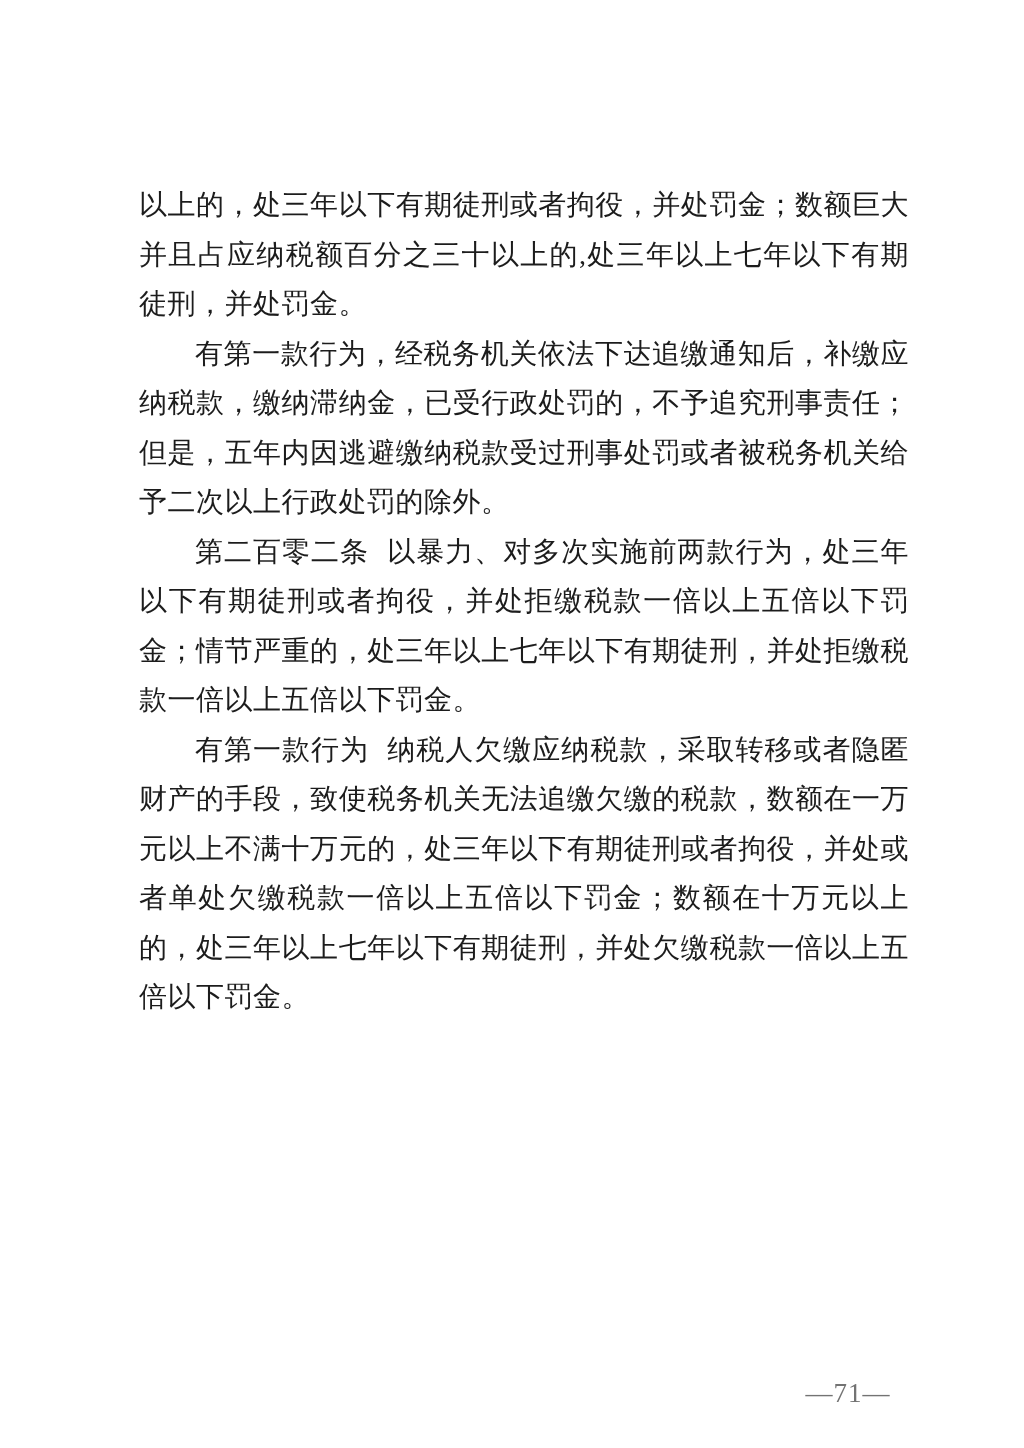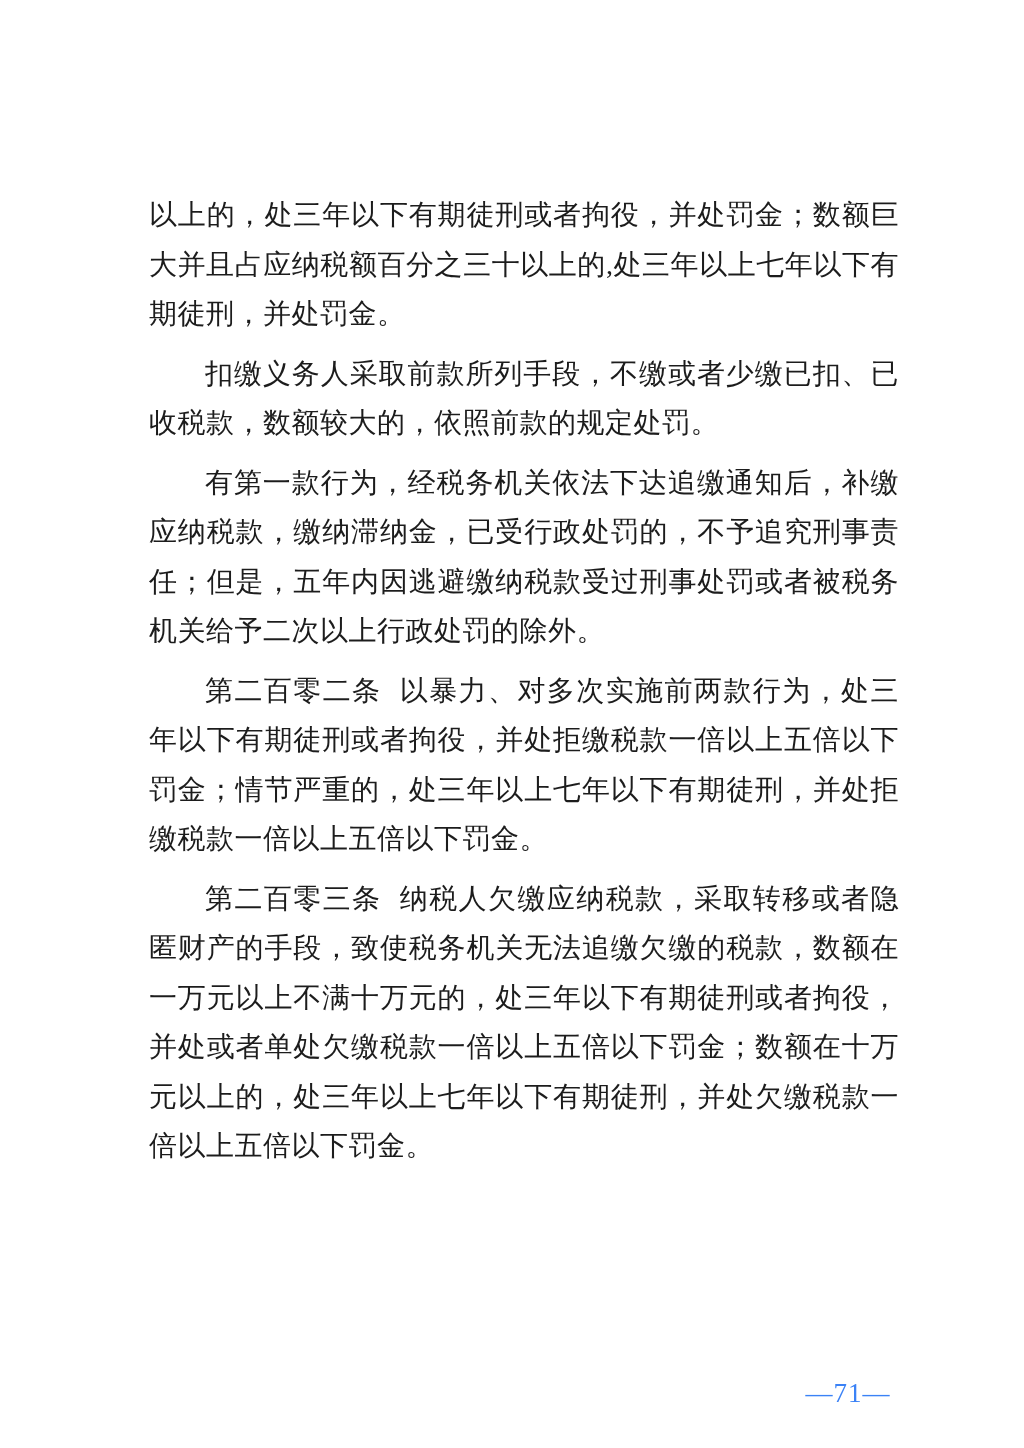--- a/index.html
+++ b/index.html
@@ -20,62 +20,61 @@
     position: absolute;
     left: 139px;
     top: 180px;
     width: 770px;
     font-size: 28px;
     line-height: 49.5px;
     text-align: justify;
     letter-spacing: 0.5px;
   }
   .text-block p {
-    margin: 10px;
+    margin: 0;
     padding: 0;
   }
   .text-block p.indent {
     text-indent: 2em;
   }
   .article-num {
     font-weight: 400;
     padding-right: 0.65em;
   }
   .page-number {
     position: absolute;
     left: 803px;
     top: 1378px;
     width: 90px;
     font-size: 27px;
     letter-spacing: 1px;
     text-align: center;
-    color: #3b82f6;
+    color: #737373;
     font-family: "Liberation Serif", "DejaVu Serif", serif;
   }
 </style>
 </head>
 <body>
 
 <div class="page">
 
   <div class="text-block">
 
     <p>以上的，处三年以下有期徒刑或者拘役，并处罚金；数额巨大并且占应纳税额百分之三十以上的,处三年以上七年以下有期徒刑，并处罚金。</p>
 
-    <p class="indent">扣缴义务人采取前款所列手段，不缴或者少缴已扣、已收税款，数额较大的，依照前款的规定处罚。</p>
 
 
     <p class="indent">有第一款行为，经税务机关依法下达追缴通知后，补缴应纳税款，缴纳滞纳金，已受行政处罚的，不予追究刑事责任；但是，五年内因逃避缴纳税款受过刑事处罚或者被税务机关给予二次以上行政处罚的除外。</p>
 
     <p class="indent">
       <span class="article-num">第二百零二条</span><span>以暴力、对多次实施前两款行为，处三年以下有期徒刑或者拘役，并处拒缴税款一倍以上五倍以下罚金；情节严重的，处三年以上七年以下有期徒刑，并处拒缴税款一倍以上五倍以下罚金。</span>
     </p>
 
     <p class="indent">
-      <span class="article-num">第二百零三条</span><span>纳税人欠缴应纳税款，采取转移或者隐匿财产的手段，致使税务机关无法追缴欠缴的税款，数额在一万元以上不满十万元的，处三年以下有期徒刑或者拘役，并处或者单处欠缴税款一倍以上五倍以下罚金；数额在十万元以上的，处三年以上七年以下有期徒刑，并处欠缴税款一倍以上五倍以下罚金。</span>
+      <span class="article-num">有第一款行为</span><span>纳税人欠缴应纳税款，采取转移或者隐匿财产的手段，致使税务机关无法追缴欠缴的税款，数额在一万元以上不满十万元的，处三年以下有期徒刑或者拘役，并处或者单处欠缴税款一倍以上五倍以下罚金；数额在十万元以上的，处三年以上七年以下有期徒刑，并处欠缴税款一倍以上五倍以下罚金。</span>
     </p>
 
 
   </div>
 
   <div class="page-number">—71—</div>
 
 </div>
 
 </body></html>

